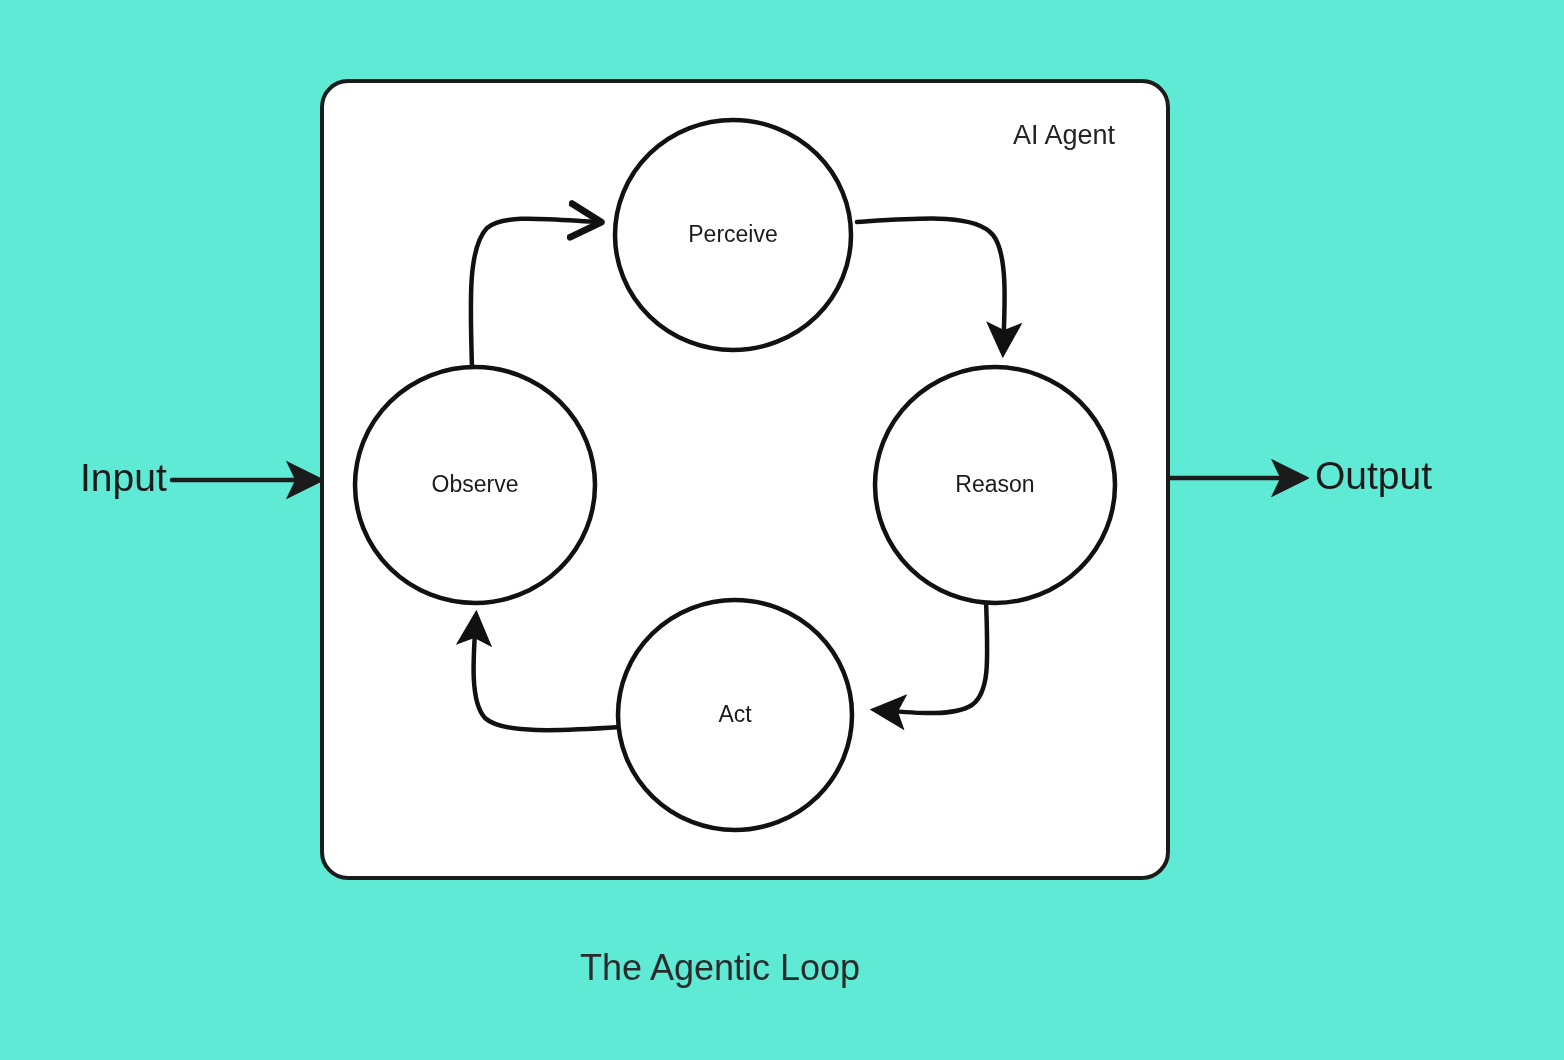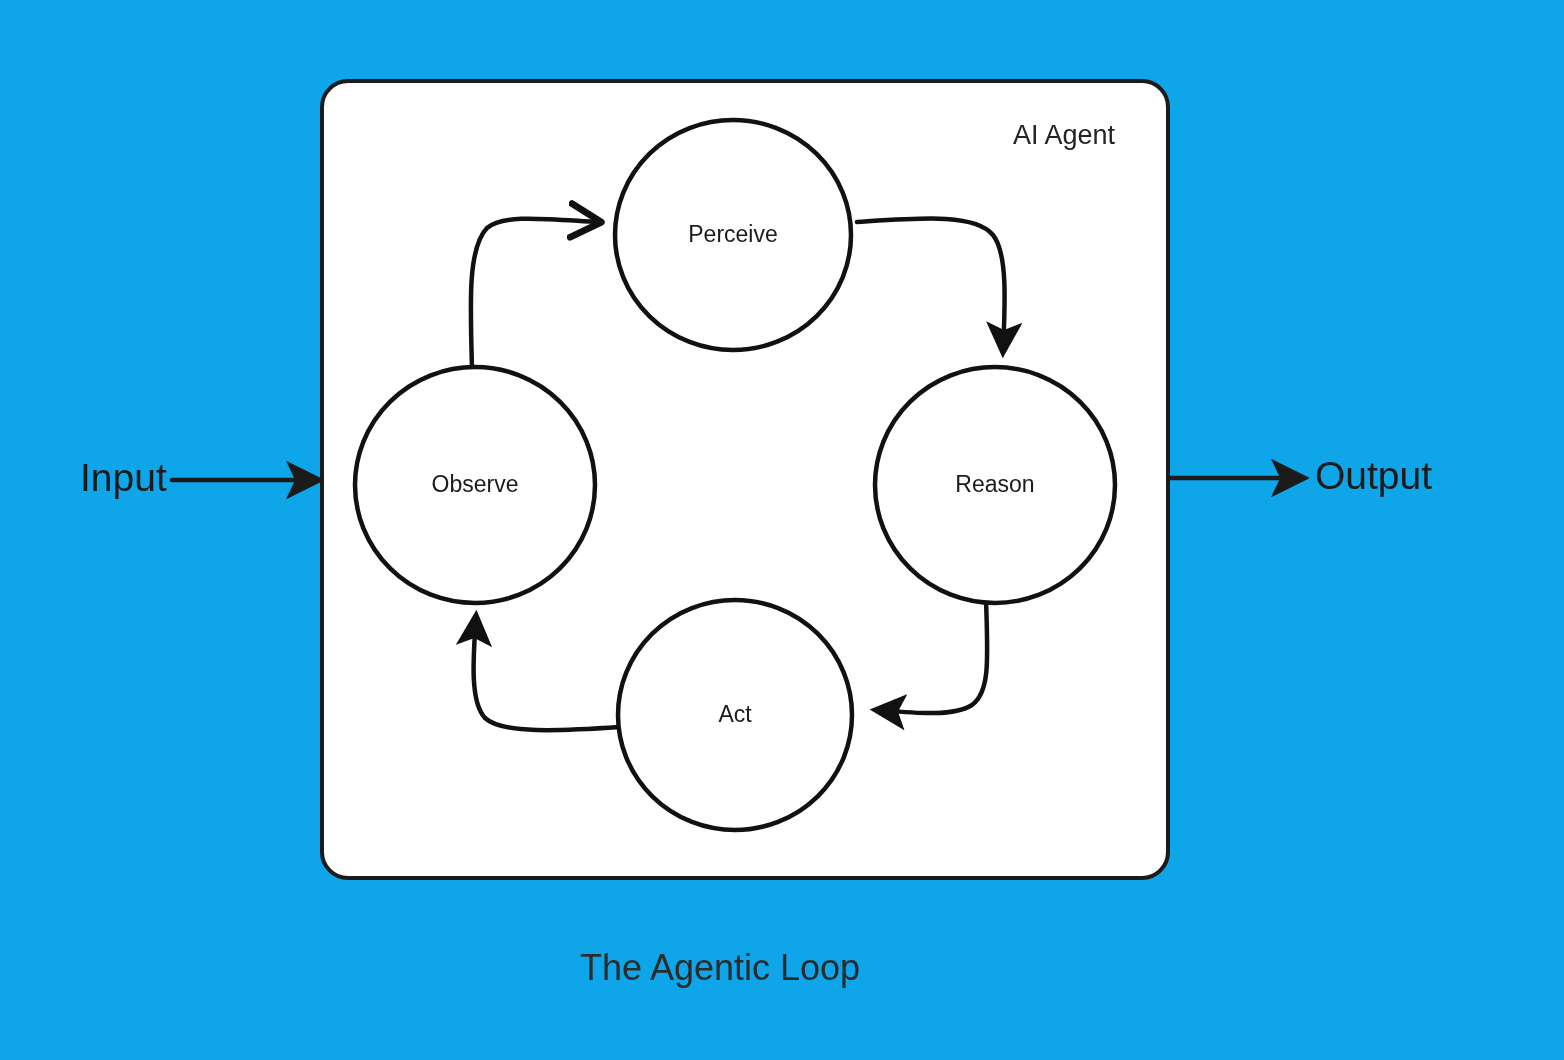--- a/index.html
+++ b/index.html
@@ -7,21 +7,21 @@
     padding: 0;
     background: #ffffff;
   }
   body {
     font-family: "Liberation Sans", sans-serif;
   }
   #canvas {
     position: relative;
     width: 1564px;
     height: 1060px;
-    background: #0ea5e9;
+    background: #5eead4;
     overflow: hidden;
   }
   #diagram-svg {
     position: absolute;
     top: 0;
     left: 0;
     width: 1564px;
     height: 1060px;
   }
   .node-label {

